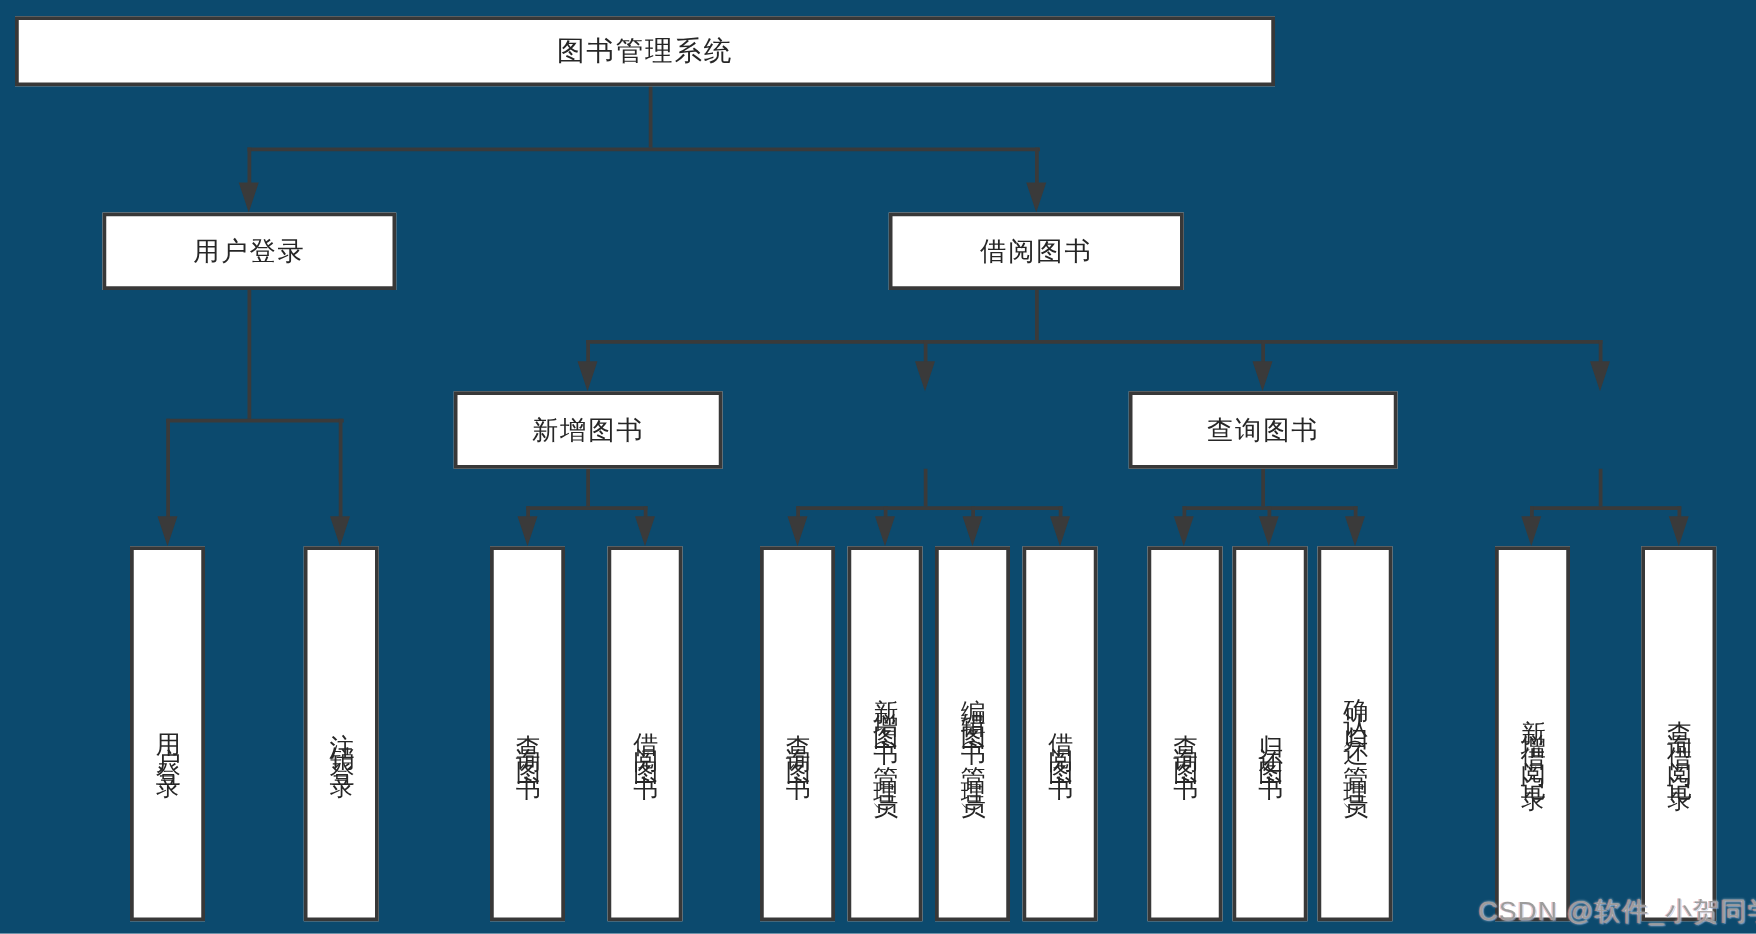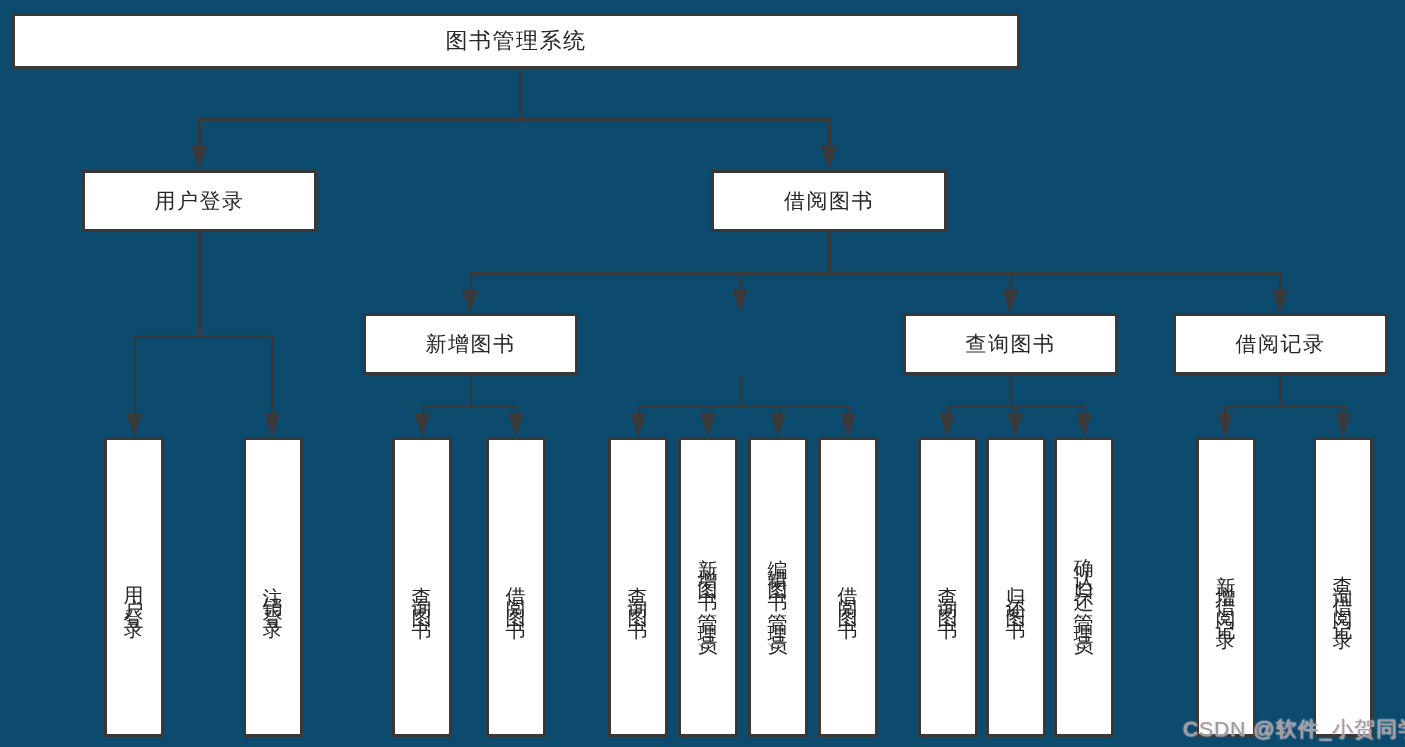--- a/index.html
+++ b/index.html
@@ -66,21 +66,20 @@
 
   <div class="hbox" style="left:82px;top:170px;width:235px;height:62px;">用户登录</div>
 
   <div class="hbox" style="left:711px;top:170px;width:236px;height:62px;">借阅图书</div>
 
   <div class="hbox" style="left:363px;top:313px;width:215px;height:62px;">新增图书</div>
 
 
   <div class="hbox" style="left:903px;top:313px;width:215px;height:62px;">查询图书</div>
 
-  <div class="hbox" style="left:1173px;top:313px;width:215px;height:62px;">借阅记录</div>
 
   <div class="leaf" style="left:104px;">
       <span>用户登录</span>
     </div>
   <div class="leaf" style="left:243px;">
       <span>注销登录</span>
     </div>
 
   <div class="leaf" style="left:392px;">
       <span>查询图书</span>

